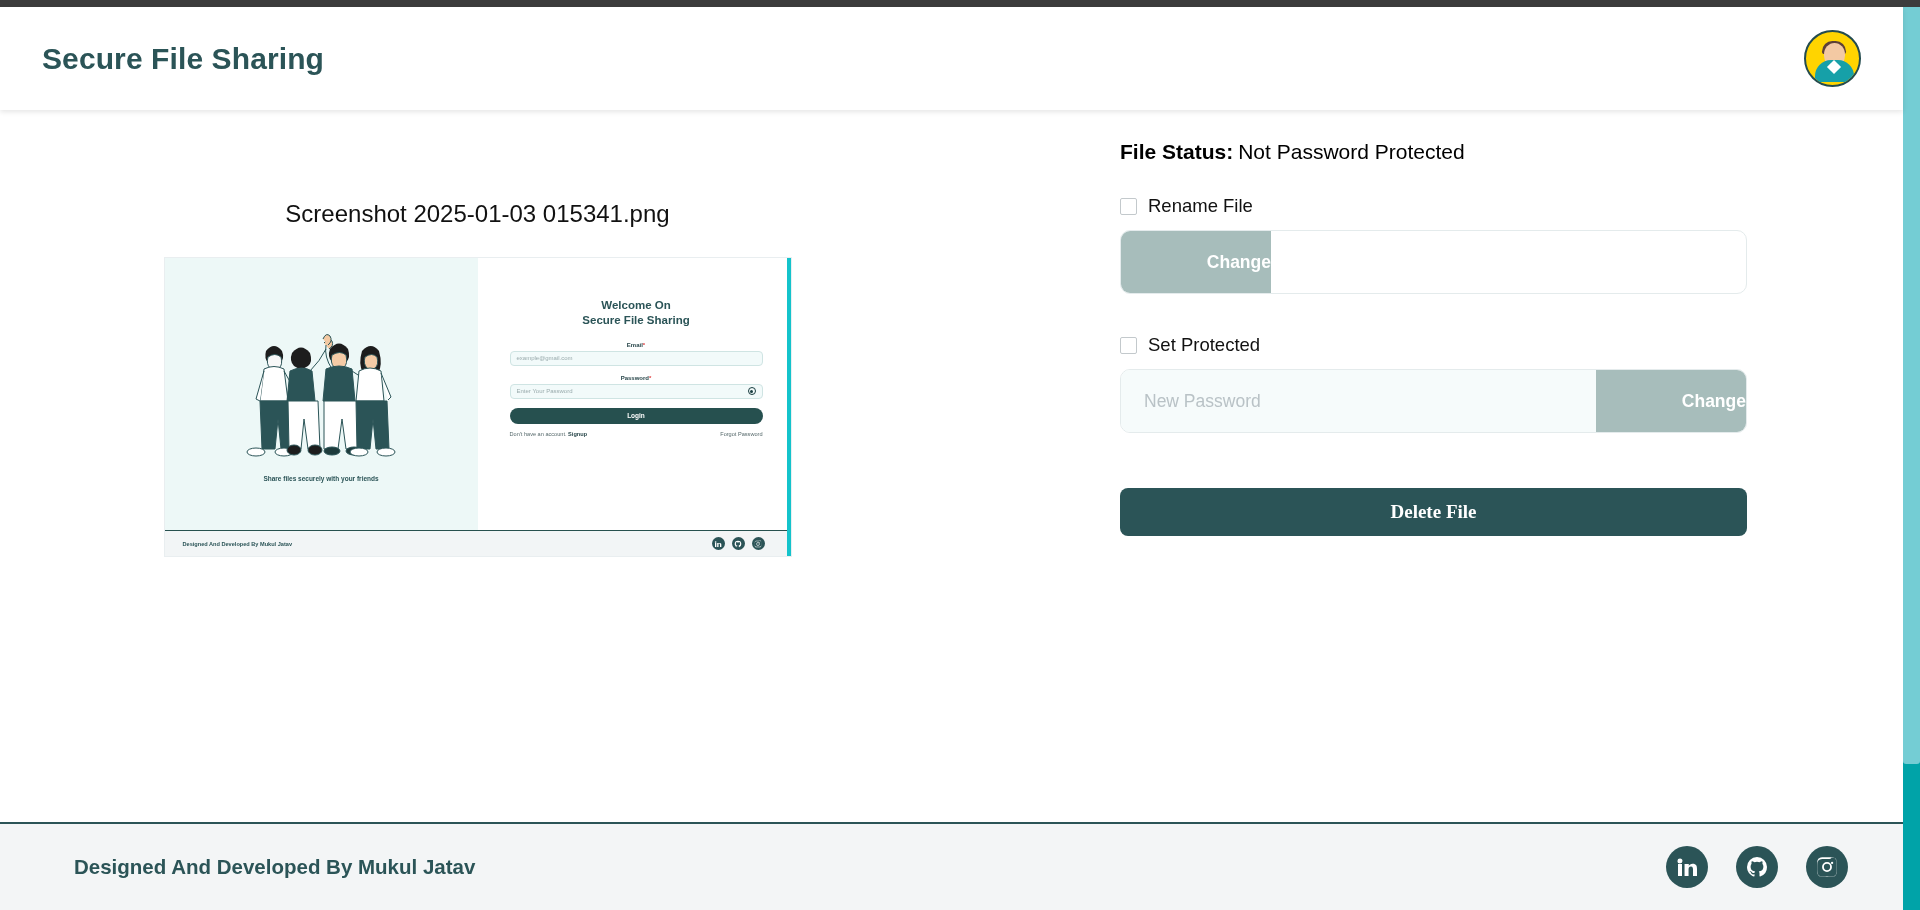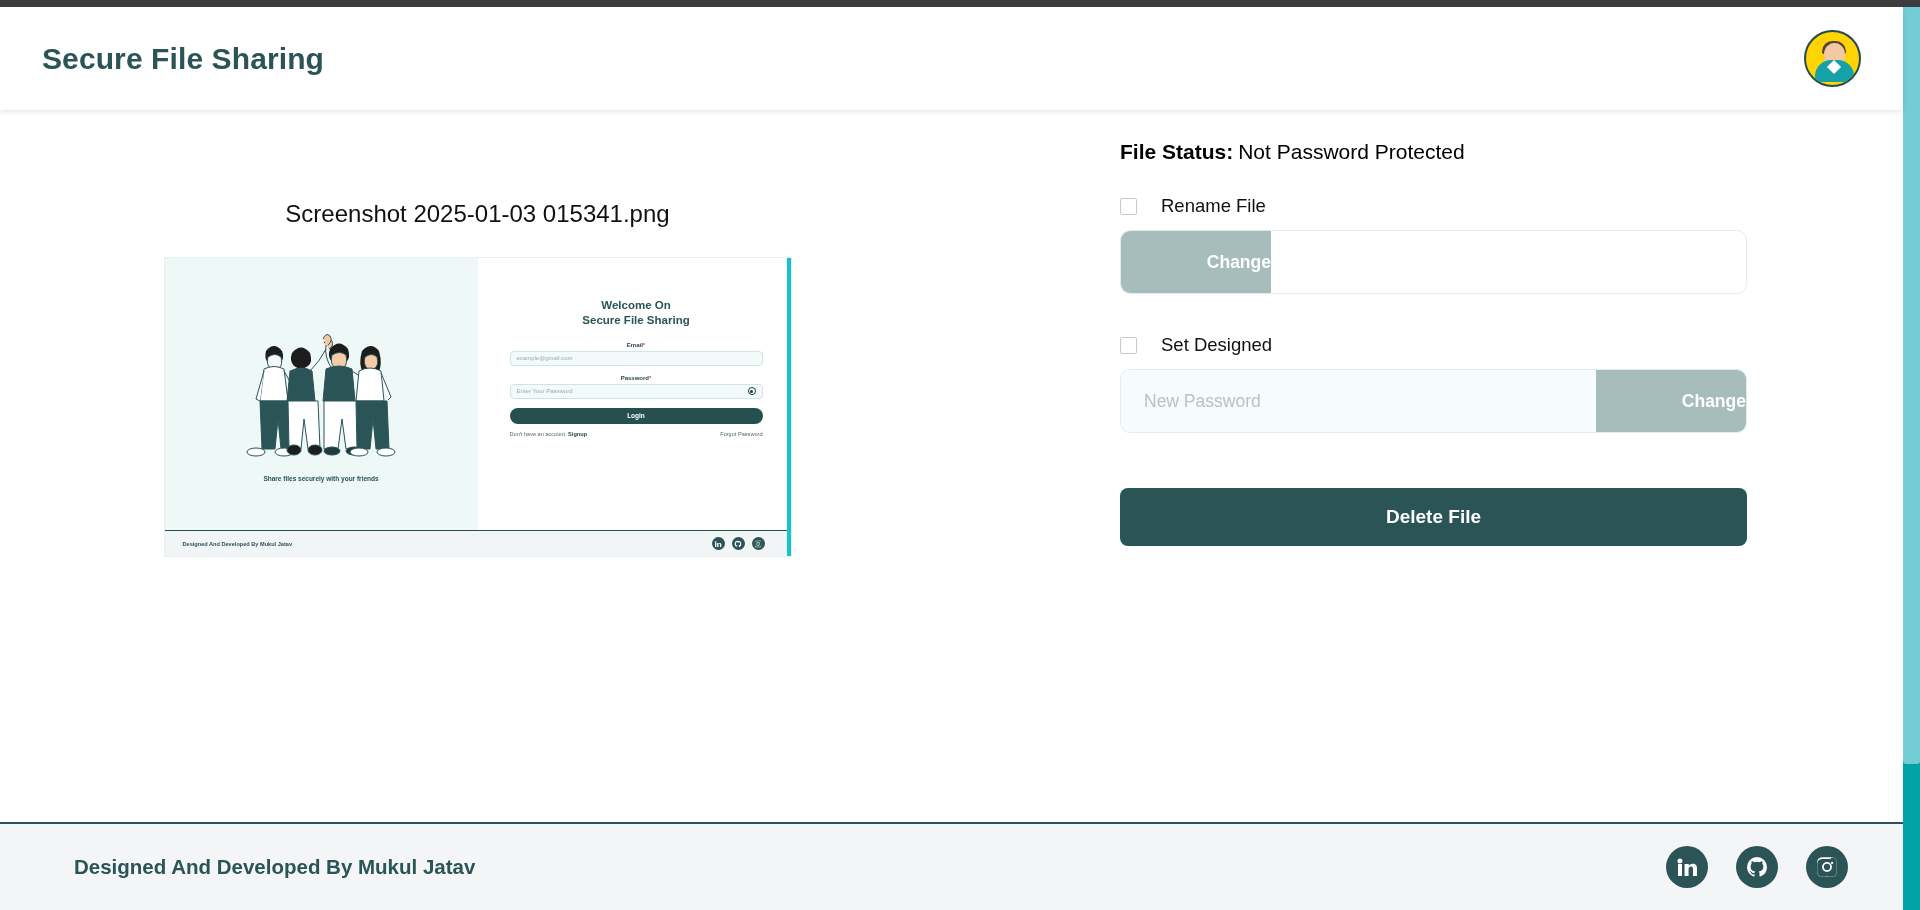--- a/index.html
+++ b/index.html
@@ -273,21 +273,21 @@
     color: #000000;
     margin-bottom: 23px;
     white-space: nowrap;
   }
   .info-line .lbl { font-weight: bold; }
   .info-line .val { font-weight: normal; margin-left: 5px; }
 
   .opt-row {
     display: flex;
     align-items: center;
-    gap: 24px;
+    gap: 11px;
     margin-bottom: 13px;
     margin-top: 31px;
   }
   .opt-row.second { margin-top: 40px; }
   .cbx {
     width: 17px; height: 17px;
     border: 1.4px solid #c3c9cc;
     border-radius: 2px;
     background: #ffffff;
     flex: none;
@@ -325,30 +325,30 @@
     font-weight: bold;
     border: none;
     cursor: pointer;
     font-family: "Liberation Sans", sans-serif;
     text-align: right;
   }
 
   .delete-btn {
     display: block;
     width: 627px;
-    height: 58px;
+    height: 48px;
     margin-top: 55px;
     border-radius: 8px;
     background: #2b5457;
     color: #ffffff;
     font-size: 19px;
     font-weight: bold;
     border: none;
     cursor: pointer;
-    font-family: Liberation Sans, sans-serif;
+    font-family: Liberation Serif, serif;
   }
 
   
   .app-footer {
     position: absolute;
     bottom: 0; left: 0;
     width: 1903px;
     height: 88px;
     background: #f3f5f6;
     border-top: 2px solid #2b5457;
@@ -508,21 +508,21 @@
       <div class="opt-row">
         <span class="cbx"></span>
         <span class="opt-label">Rename File</span>
       </div>
       <div class="field-group">
         <button class="field-btn">Change</button>
       </div>
 
       <div class="opt-row second">
         <span class="cbx"></span>
-        <span class="opt-label">Set Designed</span>
+        <span class="opt-label">Set Protected</span>
       </div>
       <div class="field-group">
         <input class="field-input" type="text" placeholder="New Password" style="">
         <button class="field-btn">Change</button>
       </div>
 
       <button class="delete-btn">Delete File</button>
     </div>
   </div>
 

